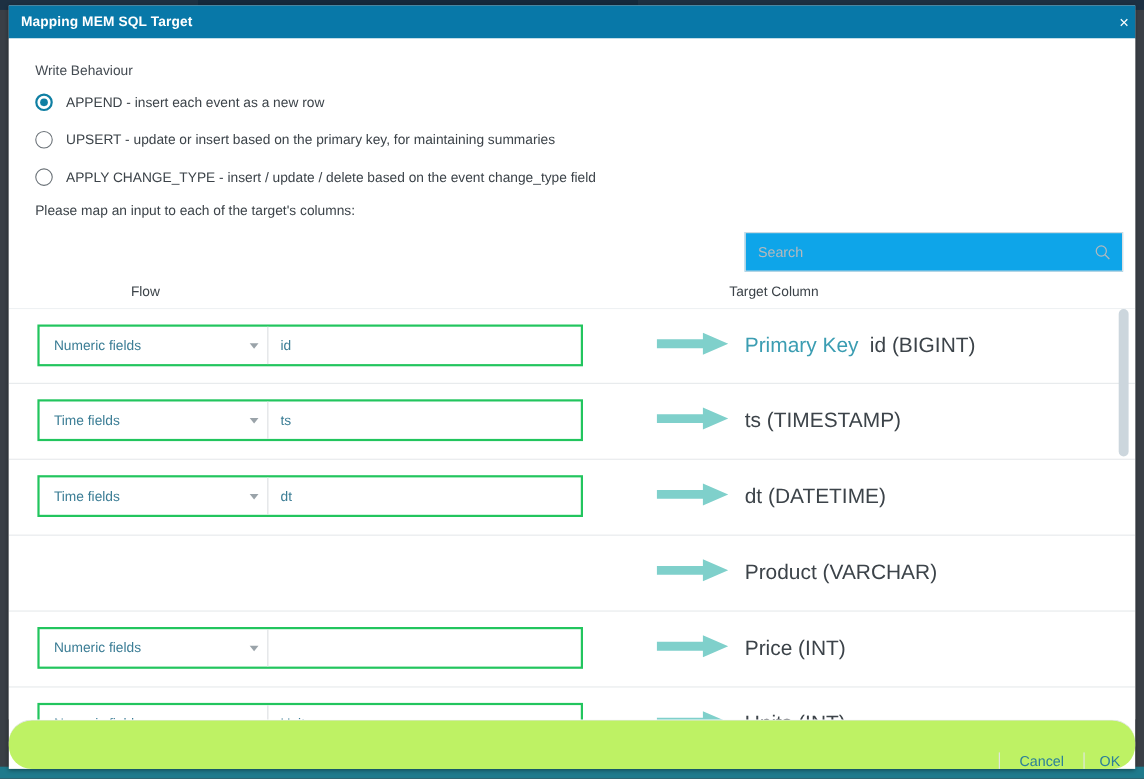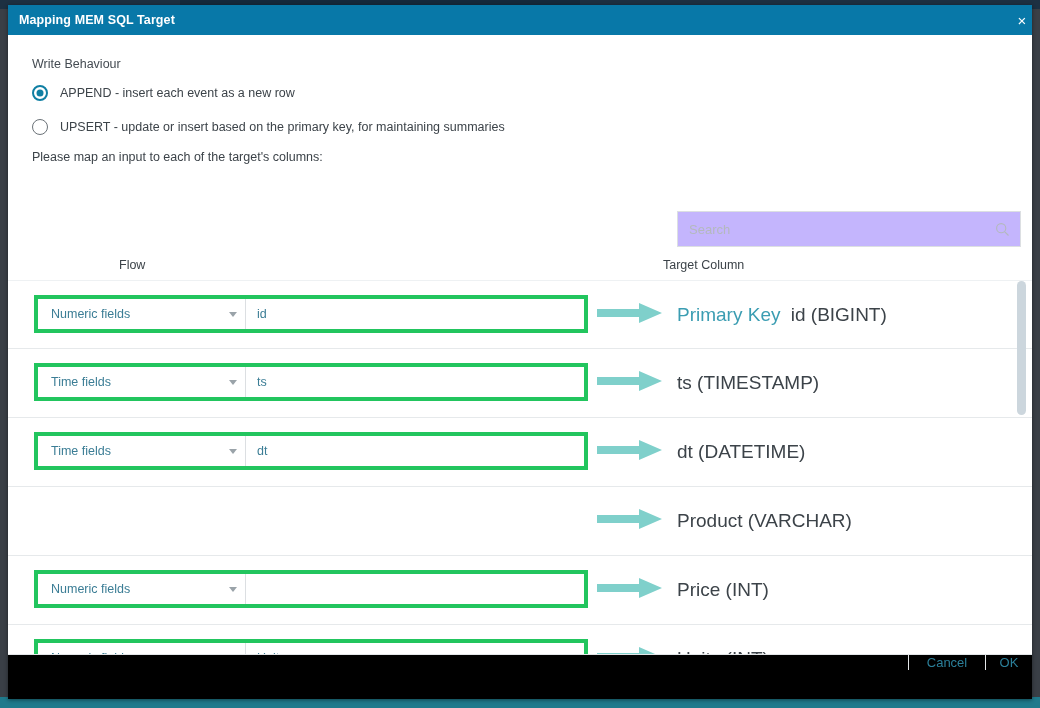--- a/index.html
+++ b/index.html
@@ -101,21 +101,21 @@
 
   #map-hint {
     font-size: 12.5px; color: #3c4349;
     margin: 2px 0 0 24px;
   }
 
   
   #search-wrap {
     position: absolute; left: 669px; top: 176px;
     width: 344px; height: 36px;
-    border: 1px solid #dcdfe2; background: #c4b5fd;
+    border: 1px solid #dcdfe2; background: #0ea5e9;
     display: flex; align-items: center;
   }
   #search-input {
     border: 0; outline: 0; flex: 1 1 auto;
     font-family: "Liberation Sans", sans-serif;
     font-size: 13px; color: #3c4349;
     padding: 0 8px 0 11px; background: transparent;
   }
   #search-input::placeholder { color: #b4b9bd; }
   #search-icon { margin-right: 10px; display: flex; flex: 0 0 auto; }
@@ -142,22 +142,22 @@
   }
   .map-row {
     position: relative;
     height: 69px;
     border-bottom: 1px solid #e6e9eb;
     display: flex; align-items: center;
   }
   .map-row.first { border-top: 1px solid #eef1f3; }
   .row-left {
     position: absolute; left: 26px; top: 14px;
-    width: 554px; height: 38px;
-    border: 4px solid #22c55e; background: #fff;
+    width: 496px; height: 38px;
+    border: 2px solid #22c55e; background: #fff;
     display: flex; align-items: stretch;
   }
   .dd {
     width: 208px; flex: 0 0 208px;
     border-right: 1px solid #dcdfe2;
     display: flex; align-items: center;
     padding: 0 8px 0 13px;
     cursor: pointer;
   }
   .dd-label {
@@ -197,22 +197,23 @@
   }
   #scroll-thumb {
     width: 9px; height: 134px;
     background: #ccd6dd; border-radius: 5px;
   }
 
   
   #footer {
     flex: 0 0 45px; height: 45px;
     border-top: 1px solid #e3e6e8;
-    display: flex; align-items: flex-start; justify-content: flex-end;
-    background: #000000;
+    display: flex; align-items: flex-end; justify-content: flex-end;
+    background: #bef264;
+    border-radius: 21px;
   }
   .foot-btn {
     display: flex; align-items: center; justify-content: center;
     font-size: 13px; color: #2b7f99;
     border-left: 1px solid #e3e6e8;
     cursor: pointer; user-select: none;
   }
   #cancel-button { width: 77px; }
   #ok-button { width: 47px; }
 </style>
@@ -240,20 +241,24 @@
       <div class="radio-row">
         <span class="radio checked"></span>
         <span class="radio-label">APPEND - insert each event as a new row</span>
       </div>
 
       <div class="radio-row">
         <span class="radio"></span>
         <span class="radio-label">UPSERT - update or insert based on the primary key, for maintaining summaries</span>
       </div>
 
+      <div class="radio-row">
+        <span class="radio"></span>
+        <span class="radio-label">APPLY CHANGE_TYPE - insert / update / delete based on the event change_type field</span>
+      </div>
     </div>
 
     <div id="map-hint">Please map an input to each of the target's columns:</div>
 
     <div id="search-wrap">
       <input id="search-input" type="text" placeholder="Search" style="">
       <span id="search-icon">
         <svg width="15" height="15" viewBox="0 0 16 16">
           <circle cx="6.6" cy="6.6" r="4.9" fill="none" stroke="#b4b9bd" stroke-width="1.2"></circle>
           <line x1="10.2" y1="10.2" x2="14.4" y2="14.4" stroke="#b4b9bd" stroke-width="1.2"></line>

